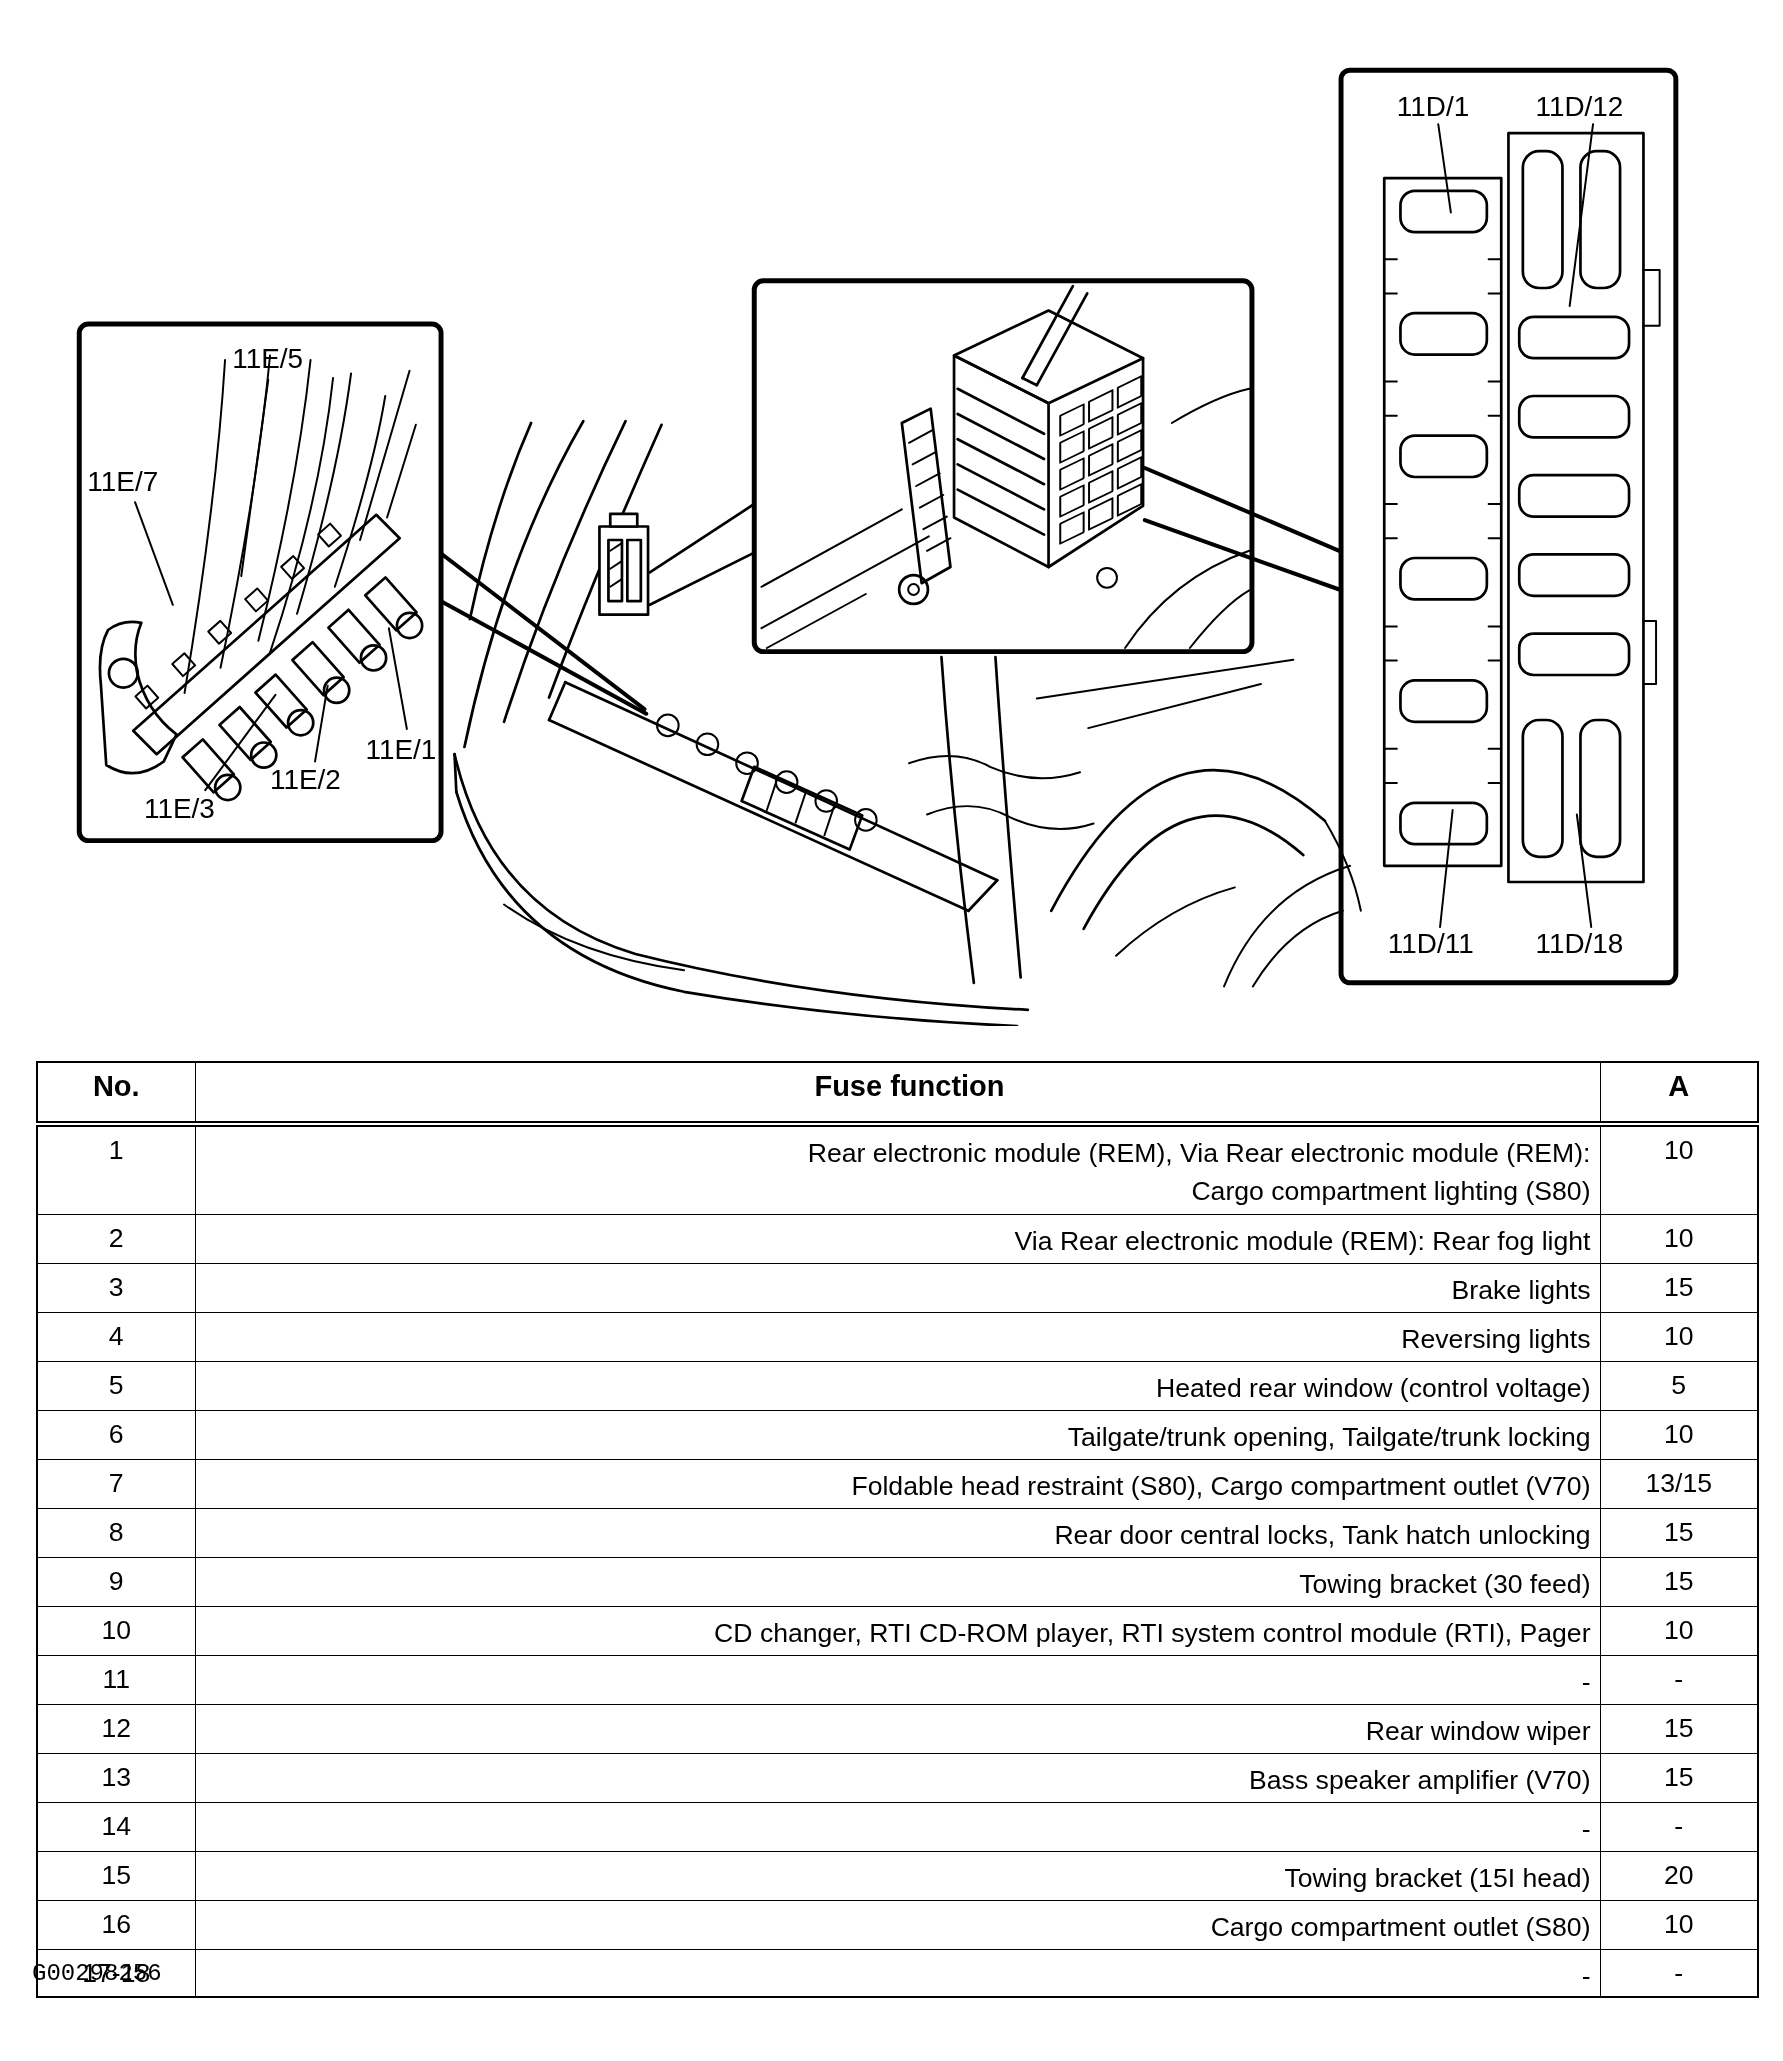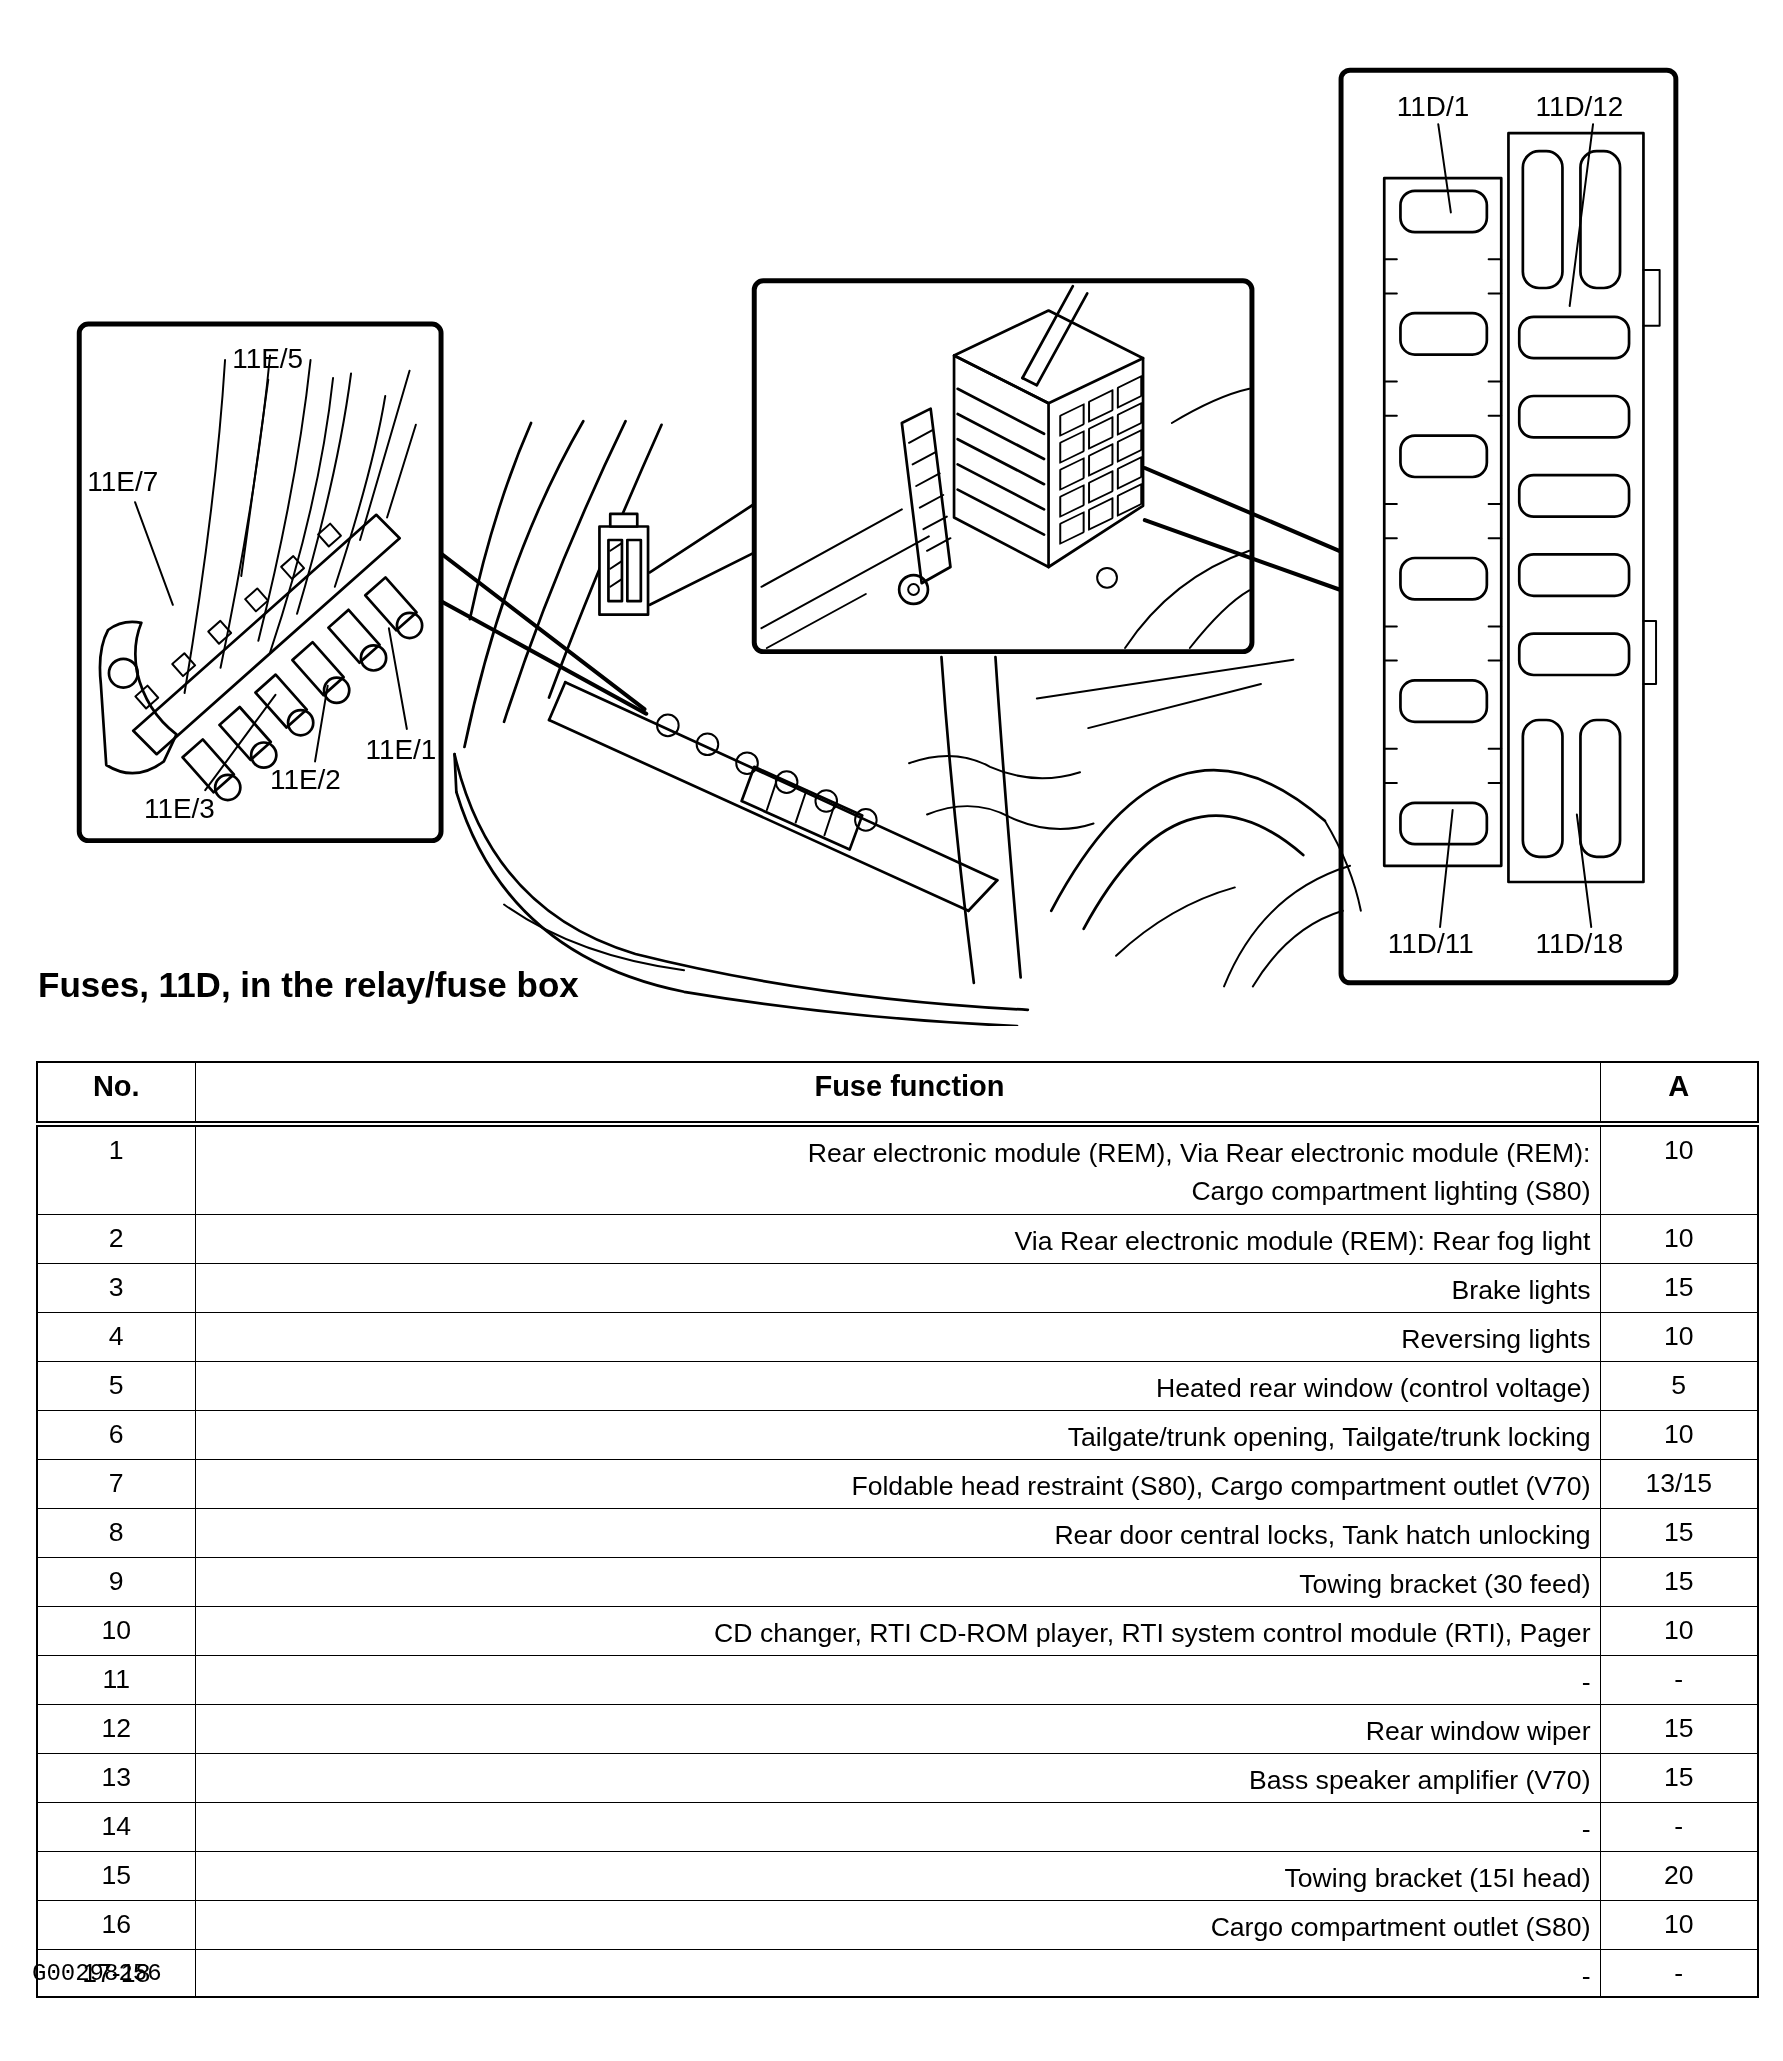--- a/index.html
+++ b/index.html
@@ -259,21 +259,20 @@
       <path class="ln2" d="M1598,138 L1612,236"></path>
       <text x="1706" y="129">11D/12</text>
       <path class="ln2" d="M1770,138 L1744,340"></path>
       <text x="1542" y="1059">11D/11</text>
       <path class="ln2" d="M1600,1030 L1614,900"></path>
       <text x="1706" y="1059">11D/18</text>
       <path class="ln2" d="M1768,1030 L1752,905"></path>
     </g>
   </svg>
 
-  <h1 class="title">Fuses, 11D, in the relay/fuse box</h1>
 
   <table class="fuse-table">
     <colgroup>
       <col style="width:158px">
         <col>
         <col style="width:158px">
     </colgroup>
     <thead>
       <tr>
         <th class="h-no">No.</th>

